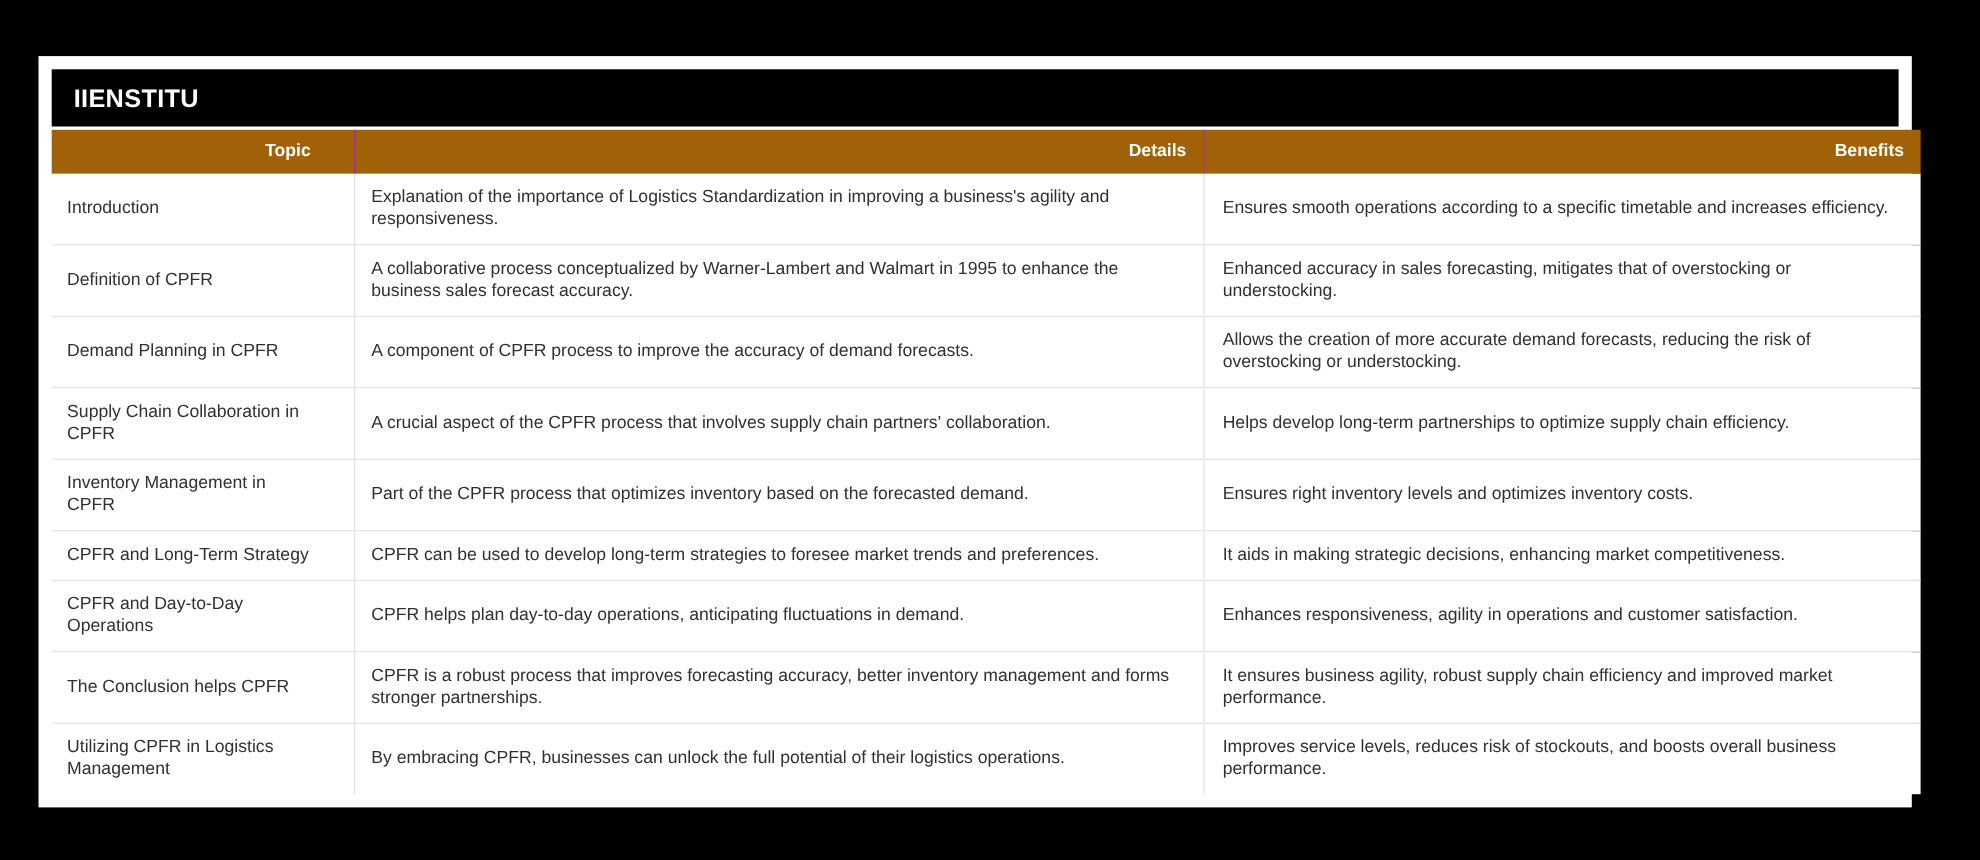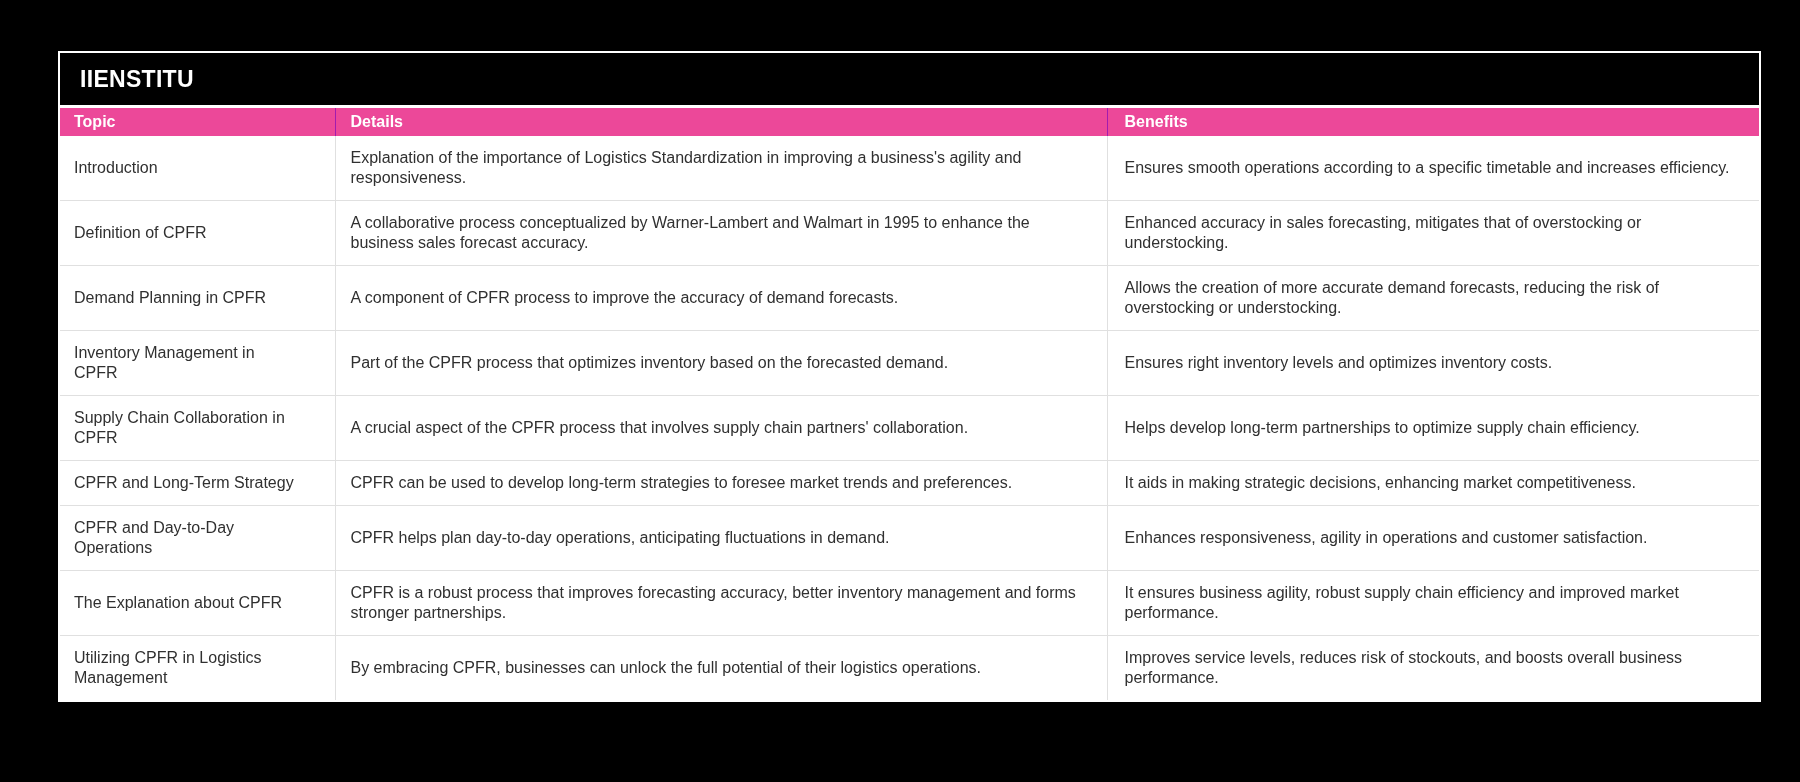--- a/index.html
+++ b/index.html
@@ -6,25 +6,25 @@
   html, body { background: #000; }
   body {
     width: 1800px;
     height: 782px;
     position: relative;
     font-family: "Liberation Sans", "DejaVu Sans", sans-serif;
     overflow: hidden;
   }
   .card {
     position: absolute;
-    left: 58px;
+    left: 35px;
     top: 51px;
     width: 1703px;
     background: #ffffff;
-    padding: 2px;               
+    padding: 12px;               
   }
   .title-bar {
     background: #000000;
     height: 52px;
     display: flex;
     align-items: center;
     padding-left: 20px;
     margin-bottom: 3px;         
   }
   .title-bar h1 {
@@ -32,26 +32,26 @@
     font-size: 23px;
     font-weight: 700;
     letter-spacing: 0.3px;
   }
   table {
     width: 100%;
     border-collapse: collapse;
     table-layout: fixed;
   }
   thead th {
-    background: #ec4899;
+    background: #a16207;
     color: #ffffff;
     font-size: 16px;
     font-weight: 700;
-    text-align: left;
-    height: 28px;
+    text-align: right;
+    height: 40px;
     vertical-align: middle;
   }
   thead th + th { border-left: 1px solid #a21caf; }
   tbody td {
     background: #ffffff;
     color: #303030;
     font-size: 16px;
     line-height: 20px;
     vertical-align: middle;
     padding-top: 12px;
@@ -88,41 +88,41 @@
           <td class="col-topic">Definition of CPFR</td>
           <td class="col-details">A collaborative process conceptualized by Warner-Lambert and Walmart in 1995 to enhance the business sales forecast accuracy.</td>
           <td class="col-benefits">Enhanced accuracy in sales forecasting, mitigates that of overstocking or understocking.</td>
         </tr>
         <tr>
           <td class="col-topic">Demand Planning in CPFR</td>
           <td class="col-details">A component of CPFR process to improve the accuracy of demand forecasts.</td>
           <td class="col-benefits">Allows the creation of more accurate demand forecasts, reducing the risk of overstocking or understocking.</td>
         </tr>
         <tr>
+          <td class="col-topic">Supply Chain Collaboration in CPFR</td>
+          <td class="col-details">A crucial aspect of the CPFR process that involves supply chain partners' collaboration.</td>
+          <td class="col-benefits">Helps develop long-term partnerships to optimize supply chain efficiency.</td>
+        </tr>
+        <tr>
           <td class="col-topic">Inventory Management in CPFR</td>
           <td class="col-details">Part of the CPFR process that optimizes inventory based on the forecasted demand.</td>
           <td class="col-benefits">Ensures right inventory levels and optimizes inventory costs.</td>
-        </tr>
-        <tr>
-          <td class="col-topic">Supply Chain Collaboration in CPFR</td>
-          <td class="col-details">A crucial aspect of the CPFR process that involves supply chain partners' collaboration.</td>
-          <td class="col-benefits">Helps develop long-term partnerships to optimize supply chain efficiency.</td>
         </tr>
         <tr>
           <td class="col-topic">CPFR and Long-Term Strategy</td>
           <td class="col-details">CPFR can be used to develop long-term strategies to foresee market trends and preferences.</td>
           <td class="col-benefits">It aids in making strategic decisions, enhancing market competitiveness.</td>
         </tr>
         <tr>
           <td class="col-topic">CPFR and Day-to-Day Operations</td>
           <td class="col-details">CPFR helps plan day-to-day operations, anticipating fluctuations in demand.</td>
           <td class="col-benefits">Enhances responsiveness, agility in operations and customer satisfaction.</td>
         </tr>
         <tr>
-          <td class="col-topic">The Explanation about CPFR</td>
+          <td class="col-topic">The Conclusion helps CPFR</td>
           <td class="col-details">CPFR is a robust process that improves forecasting accuracy, better inventory management and forms stronger partnerships.</td>
           <td class="col-benefits">It ensures business agility, robust supply chain efficiency and improved market performance.</td>
         </tr>
         <tr>
           <td class="col-topic">Utilizing CPFR in Logistics Management</td>
           <td class="col-details">By embracing CPFR, businesses can unlock the full potential of their logistics operations.</td>
           <td class="col-benefits">Improves service levels, reduces risk of stockouts, and boosts overall business performance.</td>
         </tr>
       </tbody>
   </table>

